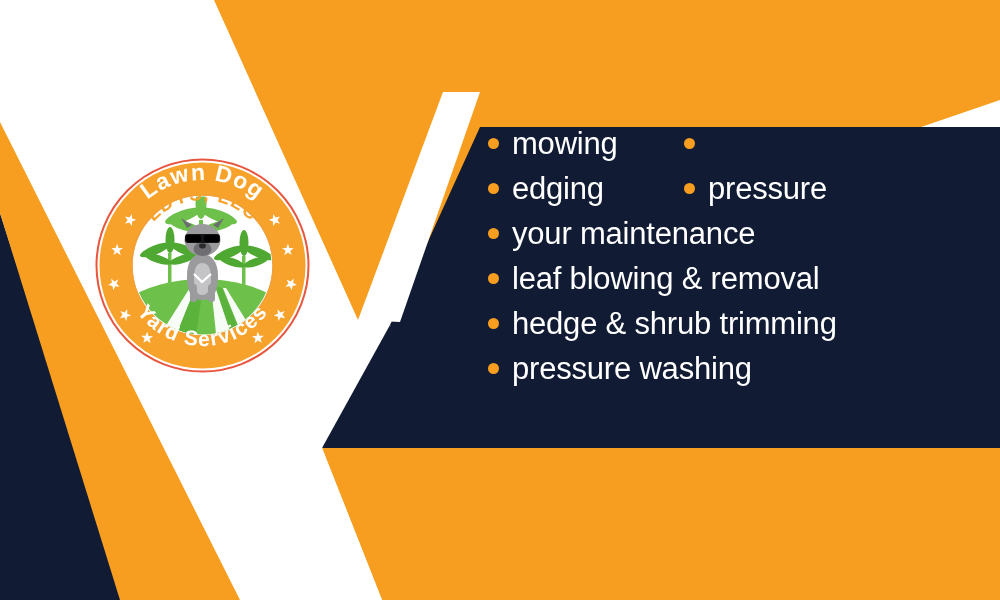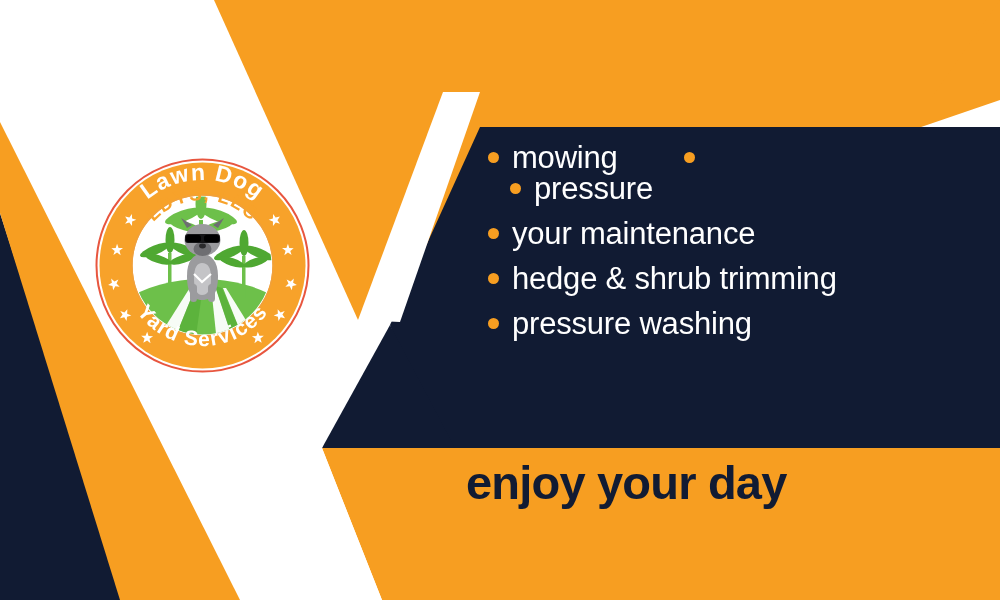--- a/index.html
+++ b/index.html
@@ -50,21 +50,21 @@
     position:relative;
     top:0px;
   }
   .svc-label {
     color:#ffffff;
     font-size:31px;
     font-weight:400;
     letter-spacing:-0.2px;
     line-height:1;
   }
-  .w-mowing { min-width:174px;margin-top:14px; }
+  .w-mowing { min-width:174px; }
   .w-edging { min-width:174px; }
 
   
   #tagline {
     position:absolute;
     left:466px; top:459px;
     color:#111B33;
     font-size:47px;
     font-weight:bold;
     letter-spacing:-0.8px;
@@ -237,46 +237,55 @@
       <div class="svc-item w-mowing">
         <span class="bullet"></span>
         <span class="svc-label">mowing</span>
       </div>
       <div class="svc-item col2">
         <span class="bullet"></span>
       </div>
     </div>
 
     <div class="svc-row">
+      <div class="svc-item w-edging">
+        <span class="bullet"></span>
+        <span class="svc-label">edging</span>
+      </div>
       <div class="svc-item col2">
         <span class="bullet"></span>
         <span class="svc-label">pressure</span>
       </div>
     </div>
 
     <div class="svc-row">
       <div class="svc-item">
         <span class="bullet"></span>
         <span class="svc-label">your maintenance</span>
       </div>
     </div>
 
 
+    <div class="svc-row">
+      <div class="svc-item">
+        <span class="bullet"></span>
+        <span class="svc-label">leaf blowing &amp; removal</span>
+      </div>
+    </div>
 
     <div class="svc-row">
       <div class="svc-item">
         <span class="bullet"></span>
         <span class="svc-label">hedge &amp; shrub trimming</span>
       </div>
     </div>
 
     <div class="svc-row">
       <div class="svc-item">
         <span class="bullet"></span>
         <span class="svc-label">pressure washing</span>
       </div>
     </div>
 
   </div>
 
-  <div id="tagline">enjoy your day</div>
 
 </div>
 
 </body></html>

